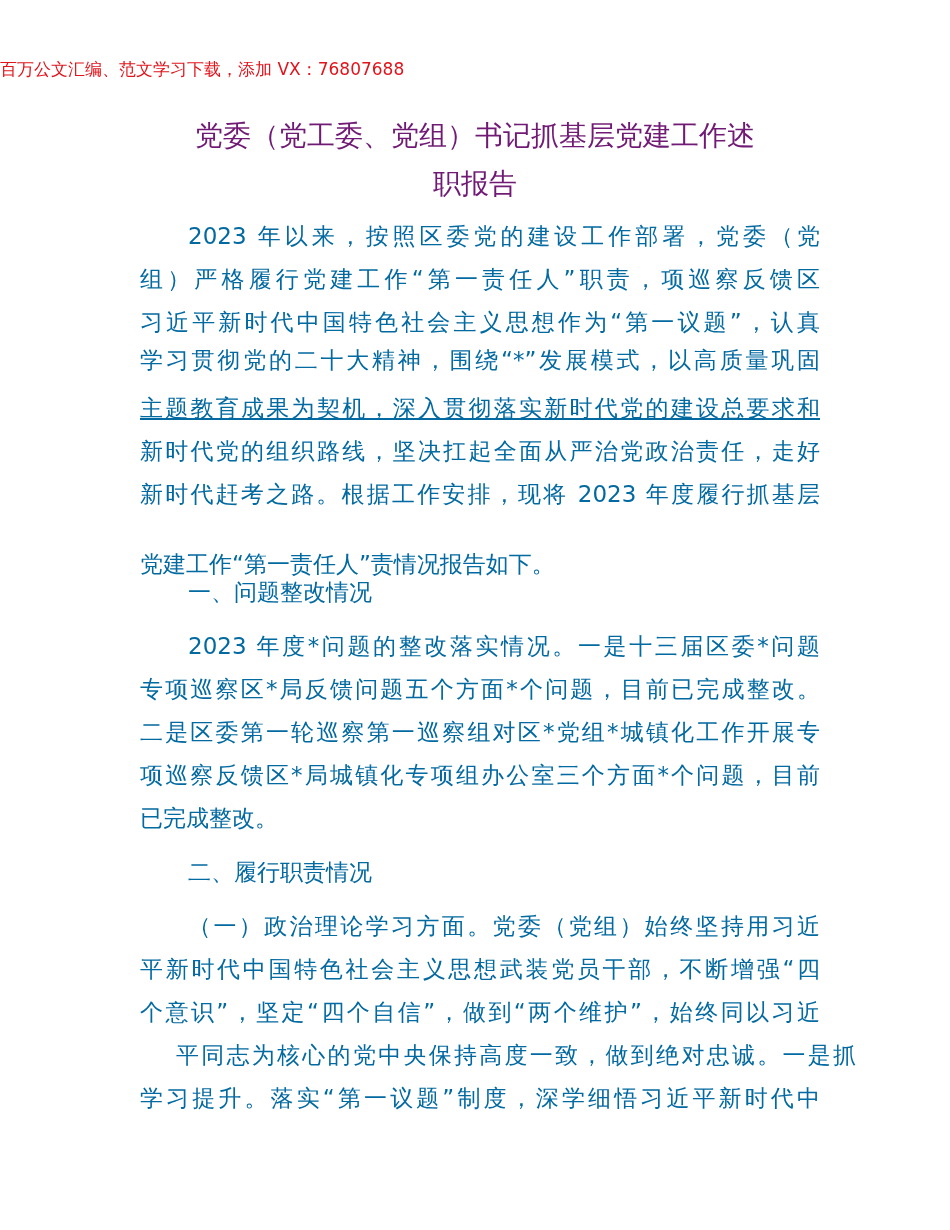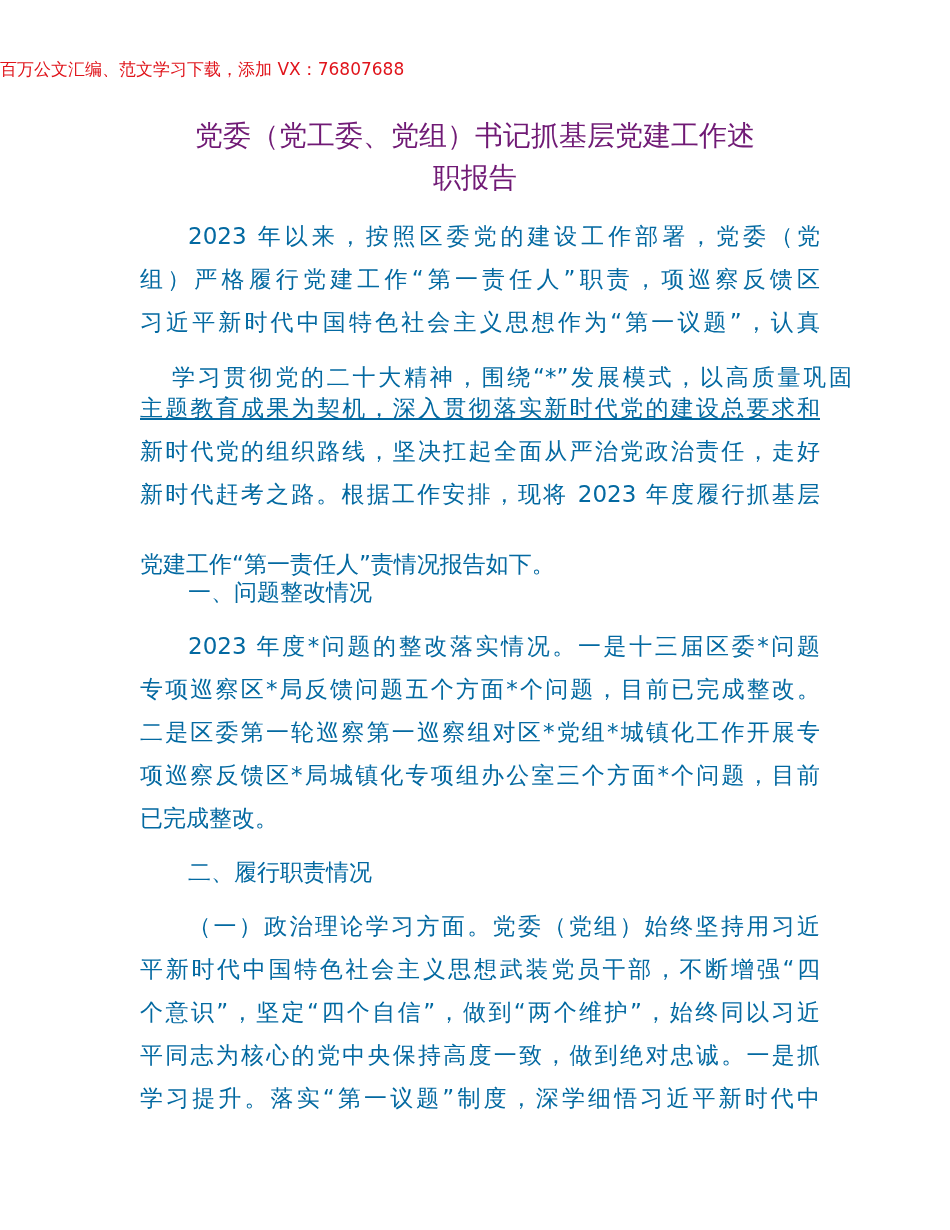--- a/index.html
+++ b/index.html
@@ -58,40 +58,40 @@
     }
   </style>
 </head>
 <body>
 
 <div>
 
   <div class="watermark">百万公文汇编、范文学习下载，添加 VX：76807688</div>
 
   <div class="title" style="top:116px;">党委（党工委、党组）书记抓基层党建工作述</div>
-  <div class="title" style="top:158px;font-family:Liberation Serif, serif;">职报告</div>
+  <div class="title" style="top:164px;font-family:Liberation Serif, serif;">职报告</div>
 
   <div class="line indent" style="top:220px;">2023 年以来，按照区委党的建设工作部署，党委（党</div>
   <div class="line" style="top:263px;">组）严格履行党建工作“第一责任人”职责，项巡察反馈区</div>
   <div class="line" style="top:306px;">习近平新时代中国特色社会主义思想作为“第一议题”，认真</div>
-  <div class="line" style="top:361px;margin-left:32px;">学习贯彻党的二十大精神，围绕“*”发展模式，以高质量巩固</div>
+  <div class="line" style="top:344px;">学习贯彻党的二十大精神，围绕“*”发展模式，以高质量巩固</div>
   <div class="line" style="top:392px;text-decoration:underline;">主题教育成果为契机，深入贯彻落实新时代党的建设总要求和</div>
   <div class="line" style="top:435px;">新时代党的组织路线，坚决扛起全面从严治党政治责任，走好</div>
   <div class="line" style="top:478px;">新时代赶考之路。根据工作安排，现将 2023 年度履行抓基层</div>
   <div class="line last" style="top:548px;">党建工作“第一责任人”责情况报告如下。</div>
 
   <div class="line heading" style="top:576px;">一、问题整改情况</div>
 
   <div class="line indent" style="top:630px;">2023 年度*问题的整改落实情况。一是十三届区委*问题</div>
   <div class="line" style="top:673px;">专项巡察区*局反馈问题五个方面*个问题，目前已完成整改。</div>
   <div class="line" style="top:716px;">二是区委第一轮巡察第一巡察组对区*党组*城镇化工作开展专</div>
   <div class="line" style="top:759px;">项巡察反馈区*局城镇化专项组办公室三个方面*个问题，目前</div>
   <div class="line last" style="top:802px;">已完成整改。</div>
 
   <div class="line heading" style="top:856px;">二、履行职责情况</div>
 
   <div class="line indent" style="top:910px;">（一）政治理论学习方面。党委（党组）始终坚持用习近</div>
   <div class="line" style="top:953px;">平新时代中国特色社会主义思想武装党员干部，不断增强“四</div>
   <div class="line" style="top:996px;">个意识”，坚定“四个自信”，做到“两个维护”，始终同以习近</div>
-  <div class="line" style="top:1039px;">平同志为核心的党中央保持高度一致，做到绝对忠诚。一是抓</div>
+  <div class="line" style="top:1039px;margin-left:36px;">平同志为核心的党中央保持高度一致，做到绝对忠诚。一是抓</div>
   <div class="line" style="top:1082px;">学习提升。落实“第一议题”制度，深学细悟习近平新时代中</div>
 
 </div>
 
 </body></html>

